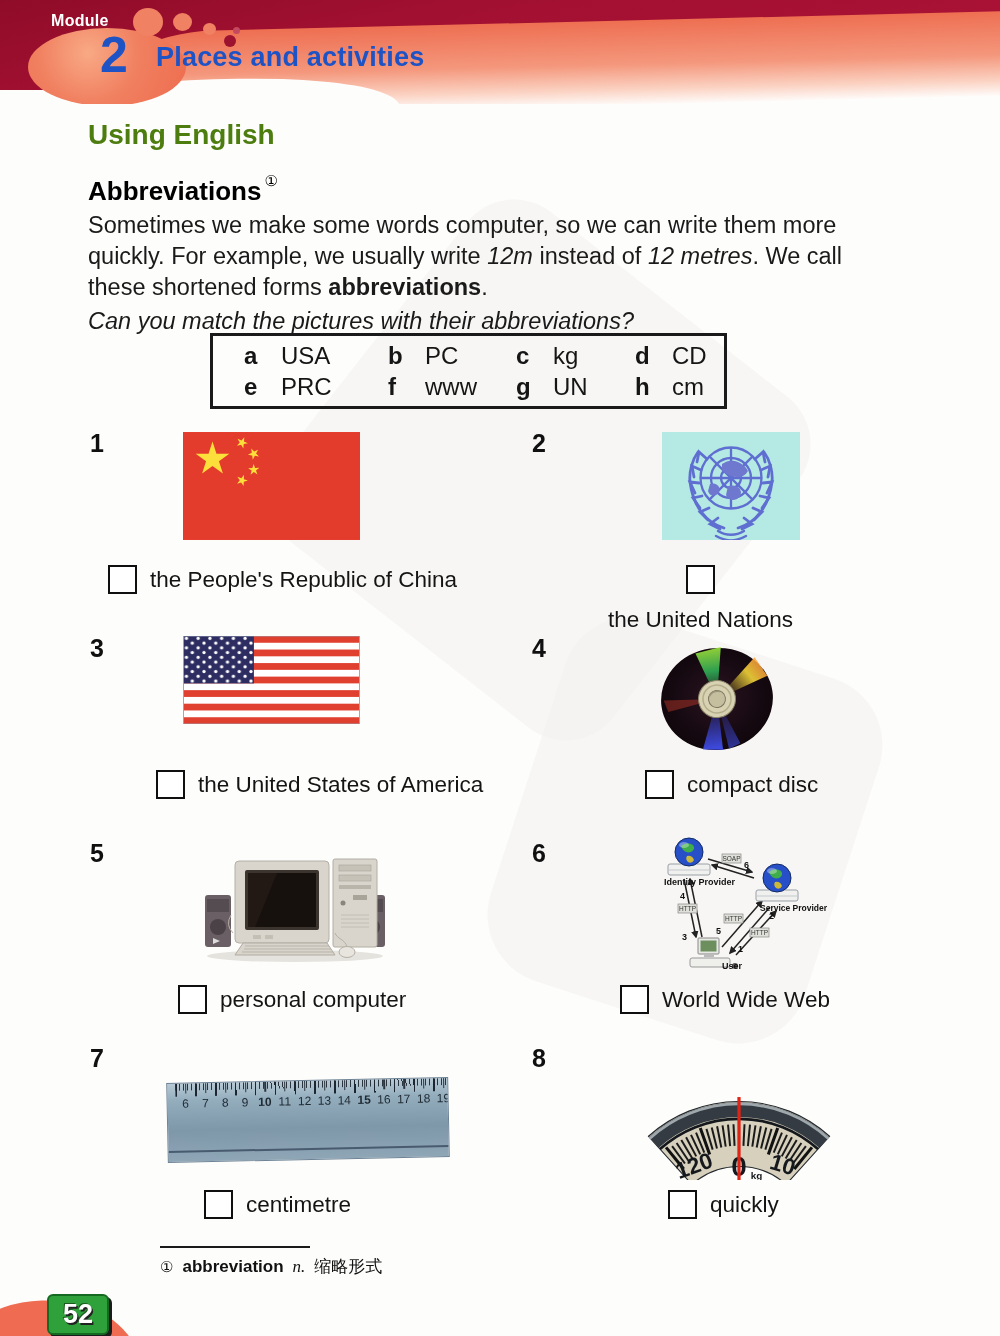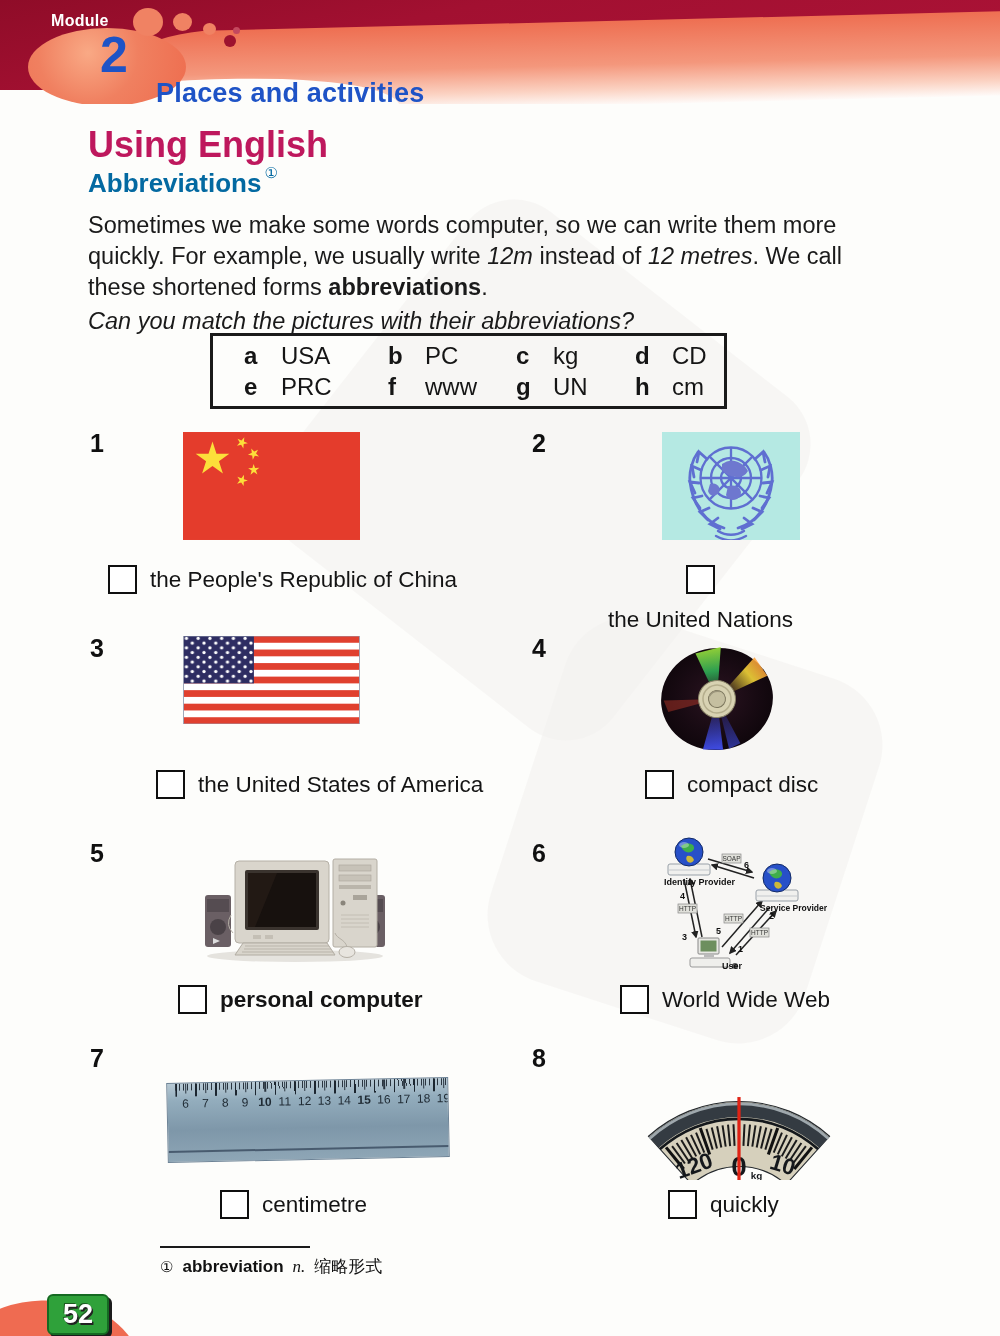--- a/index.html
+++ b/index.html
@@ -18,28 +18,28 @@
            background:radial-gradient(circle at 38% 32%,#f9a985 0%,#f08060 45%,#ee6c4e 100%);}
   .bub{position:absolute;border-radius:50%;background:#f08263;}
   .b1{left:133px;top:8px;width:30px;height:28px;}
   .b2{left:173px;top:13px;width:19px;height:18px;}
   .b3{left:203px;top:23px;width:13px;height:12px;}
   .dot{position:absolute;border-radius:50%;}
   .d1{left:224px;top:35px;width:12px;height:12px;background:#9d122f;}
   .d2{left:233px;top:27px;width:7px;height:7px;background:#c4485e;}
   .hd-module{position:absolute;left:25px;top:12px;font-size:16px;font-weight:bold;color:#ffffff;letter-spacing:.3px;margin-left:26px;}
   .hd-num{position:absolute;left:100px;top:26px;font-size:50px;font-weight:bold;color:#1e53c6;}
-  .hd-title{position:absolute;left:156px;top:42px;font-size:27px;font-weight:bold;color:#1e53c6;letter-spacing:.2px;margin-top:36px;}
+  .hd-title{position:absolute;left:156px;top:42px;font-size:27px;font-weight:bold;color:#1e53c6;letter-spacing:.2px;}
   
   .wm{position:absolute;background:#f3f1ee;opacity:.55;}
   .wm1{left:330px;top:260px;width:420px;height:420px;transform:rotate(38deg);border-radius:60px;}
   .wm2{left:520px;top:640px;width:330px;height:380px;transform:rotate(18deg);border-radius:70px;}
   
-  .sec-h{position:absolute;left:88px;top:100px;font-size:36px;font-weight:bold;color:#be185d;}
-  .abbr-h{position:absolute;left:88px;top:146px;font-size:26px;font-weight:bold;color:#0369a1;}
+  .sec-h{position:absolute;left:88px;top:100px;font-size:28px;font-weight:bold;color:#4d7c0f;}
+  .abbr-h{position:absolute;left:88px;top:154px;font-size:26px;font-weight:bold;color:#000000;}
   .abbr-h sup{font-size:15px;font-weight:normal;position:relative;top:-4px;left:3px;}
   .intro{position:absolute;left:88px;top:186px;width:880px;font-size:23.5px;line-height:31px;color:#1a1a1a;}
   .seg-i{font-style:italic;}
   .seg-b{font-weight:bold;}
   .question{position:absolute;left:88px;top:284px;font-size:23.5px;font-style:italic;color:#1a1a1a;}
   
   .abbr-box{position:absolute;left:210px;top:333px;width:517px;height:76px;border:3px solid #1a1a1a;
             box-sizing:border-box;display:grid;grid-template-rows:1fr 1fr;align-items:center;
             padding:4px 0 4px 31px;}
   .abbr-row{display:grid;grid-template-columns:144px 128px 119px auto;}
@@ -50,21 +50,21 @@
          grid-template-columns:410px 470px;grid-auto-rows:205px;}
   .cell{position:relative;}
   .num{position:absolute;left:0;top:4px;font-size:25px;font-weight:bold;color:#101010;}
   .cell:nth-child(even) .num{left:32px;}
   figure{margin:0;position:absolute;}
   .cap{position:absolute;top:140px;display:flex;align-items:center;gap:13px;font-size:22.5px;
        color:#141414;white-space:nowrap;}
   .cell:nth-child(n+5) .cap{top:150px;}
   .box{width:29px;height:29px;border:2.5px solid #0f0f0f;background:#fff;flex:none;box-sizing:border-box;}
   .cap1{left:18px;} .cap2{left:108px;flex-direction:column;} .cap3{left:30px;padding-left:36px;} .cap4{left:145px;justify-content:center;}
-  .cap5{left:88px;font-weight:bold;} .cap6{left:120px;} .cap7{left:130px;} .cap8{left:168px;}
+  .cap5{left:88px;} .cap6{left:120px;} .cap7{left:114px;} .cap8{left:168px;}
   .img-cn{left:93px;top:7px;width:177px;height:108px;}
   .img-un{left:162px;top:7px;width:138px;height:108px;}
   .img-us{left:93px;top:6px;width:177px;height:88px;}
   .img-cd{left:158px;top:13px;width:118px;height:112px;}
   .img-pc{left:105px;top:20px;width:200px;height:108px;}
   .img-www{left:138px;top:2px;width:190px;height:142px;}
   .img-ruler{left:77px;top:40px;width:282px;height:80px;transform:rotate(-1.2deg);}
   .img-scale{left:128px;top:30px;width:222px;height:110px;}
   
   .ruler{position:relative;width:282px;height:80px;overflow:hidden;border:1px solid #6d8396;

